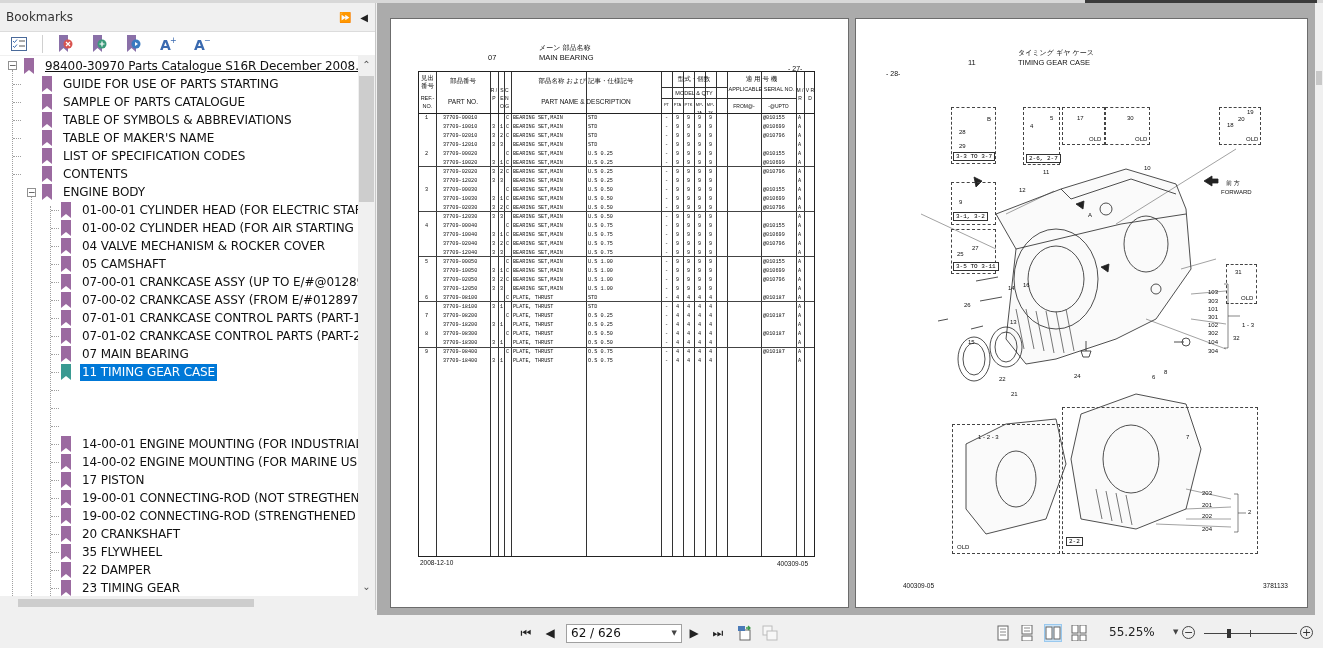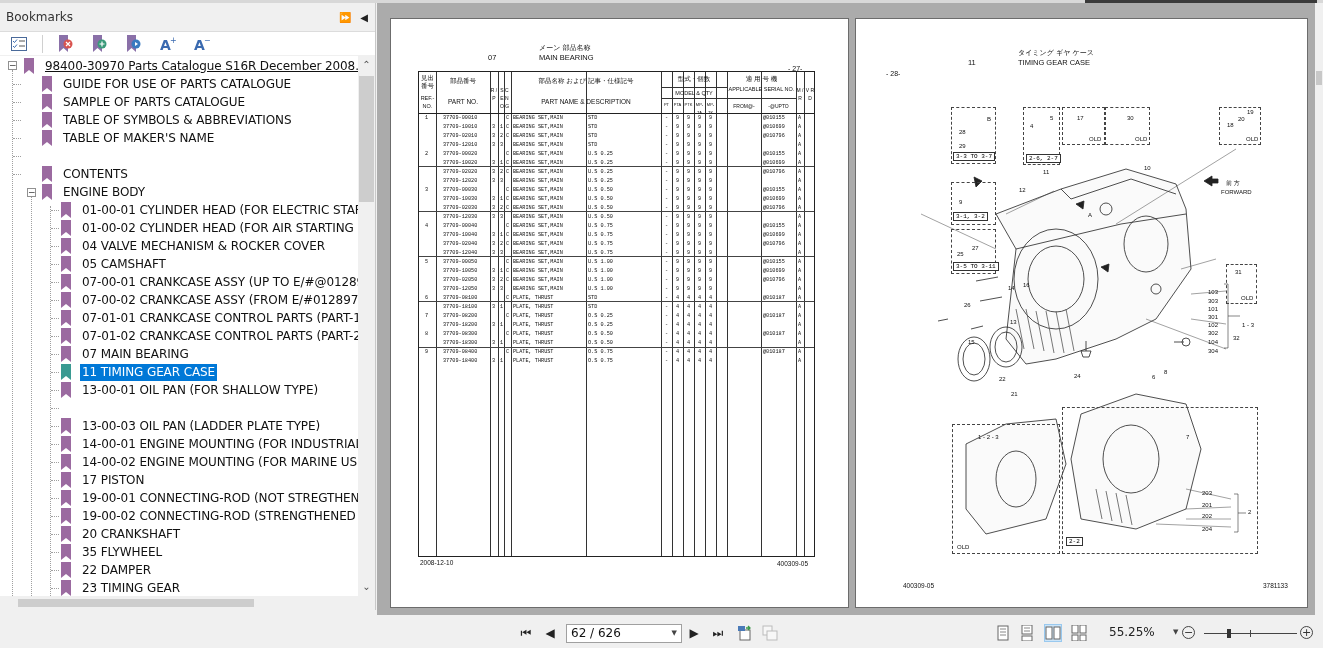--- a/index.html
+++ b/index.html
@@ -142,21 +142,21 @@
             <path d="M0 0 h10 v16 l-5 -4 l-5 4z" fill="#9b6aa0"></path>
           </svg>
         <span class="lbl">98400-30970  Parts Catalogue S16R  December 2008.pdf</span>
       </div>
 
       <div class="hline" style="left:13px; top:28px;"></div>
       <div class="tree-item" style="left:42px; top:19px;">
         <svg class="bm-icon" viewBox="0 0 10 16">
             <path d="M0 0 h10 v16 l-5 -4 l-5 4z" fill="#9b6aa0"></path>
           </svg>
-        <span class="lbl">GUIDE FOR USE OF PARTS CATALOGUE</span>
+        <span class="lbl">GUIDE FOR USE OF PARTS STARTING</span>
       </div>
       <div class="hline" style="left:13px; top:46px;"></div>
       <div class="tree-item" style="left:42px; top:37px;">
         <svg class="bm-icon" viewBox="0 0 10 16">
             <path d="M0 0 h10 v16 l-5 -4 l-5 4z" fill="#9b6aa0"></path>
           </svg>
         <span class="lbl">SAMPLE OF PARTS CATALOGUE</span>
       </div>
       <div class="hline" style="left:13px; top:64px;"></div>
       <div class="tree-item" style="left:42px; top:55px;">
@@ -166,20 +166,26 @@
         <span class="lbl">TABLE OF SYMBOLS &amp; ABBREVIATIONS</span>
       </div>
       <div class="hline" style="left:13px; top:82px;"></div>
       <div class="tree-item" style="left:42px; top:73px;">
         <svg class="bm-icon" viewBox="0 0 10 16">
             <path d="M0 0 h10 v16 l-5 -4 l-5 4z" fill="#9b6aa0"></path>
           </svg>
         <span class="lbl">TABLE OF MAKER'S NAME</span>
       </div>
       <div class="hline" style="left:13px; top:100px;"></div>
+      <div class="tree-item" style="left:42px; top:91px;">
+        <svg class="bm-icon" viewBox="0 0 10 16">
+            <path d="M0 0 h10 v16 l-5 -4 l-5 4z" fill="#9b6aa0"></path>
+          </svg>
+        <span class="lbl">LIST OF SPECIFICATION CODES</span>
+      </div>
       <div class="hline" style="left:13px; top:118px;"></div>
       <div class="tree-item" style="left:42px; top:109px;">
         <svg class="bm-icon" viewBox="0 0 10 16">
             <path d="M0 0 h10 v16 l-5 -4 l-5 4z" fill="#9b6aa0"></path>
           </svg>
         <span class="lbl">CONTENTS</span>
       </div>
       <div class="expander" style="left:27px; top:132px;">−</div>
       <div class="tree-item" style="left:42px; top:127px;">
         <svg class="bm-icon" viewBox="0 0 10 16">
@@ -252,34 +258,22 @@
           <span class="lbl">07 MAIN BEARING</span>
         </div>
       <div class="hline" style="left:51px; top:316px;"></div>
       <div class="tree-item selected" style="left:61px; top:307px;">
           <svg class="bm-icon" viewBox="0 0 10 16">
             <path d="M0 0 h10 v16 l-5 -4 l-5 4z" fill="#3a9a92"></path>
           </svg>
           <span class="lbl">11 TIMING GEAR CASE</span>
         </div>
       <div class="hline" style="left:51px; top:334px;"></div>
-      <div class="tree-item" style="left:61px; top:325px;">
-          <svg class="bm-icon" viewBox="0 0 10 16">
-            <path d="M0 0 h10 v16 l-5 -4 l-5 4z" fill="#9b6aa0"></path>
-          </svg>
-          <span class="lbl">13-00-01 OIL PAN (FOR SHALLOW TYPE)</span>
-        </div>
       <div class="hline" style="left:51px; top:352px;"></div>
       <div class="hline" style="left:51px; top:370px;"></div>
-      <div class="tree-item" style="left:61px; top:361px;">
-          <svg class="bm-icon" viewBox="0 0 10 16">
-            <path d="M0 0 h10 v16 l-5 -4 l-5 4z" fill="#9b6aa0"></path>
-          </svg>
-          <span class="lbl">13-00-03 OIL PAN (LADDER PLATE TYPE)</span>
-        </div>
       <div class="hline" style="left:51px; top:388px;"></div>
       <div class="tree-item" style="left:61px; top:379px;">
           <svg class="bm-icon" viewBox="0 0 10 16">
             <path d="M0 0 h10 v16 l-5 -4 l-5 4z" fill="#9b6aa0"></path>
           </svg>
           <span class="lbl">14-00-01 ENGINE MOUNTING (FOR INDUSTRIAL U</span>
         </div>
       <div class="hline" style="left:51px; top:406px;"></div>
       <div class="tree-item" style="left:61px; top:397px;">
           <svg class="bm-icon" viewBox="0 0 10 16">

